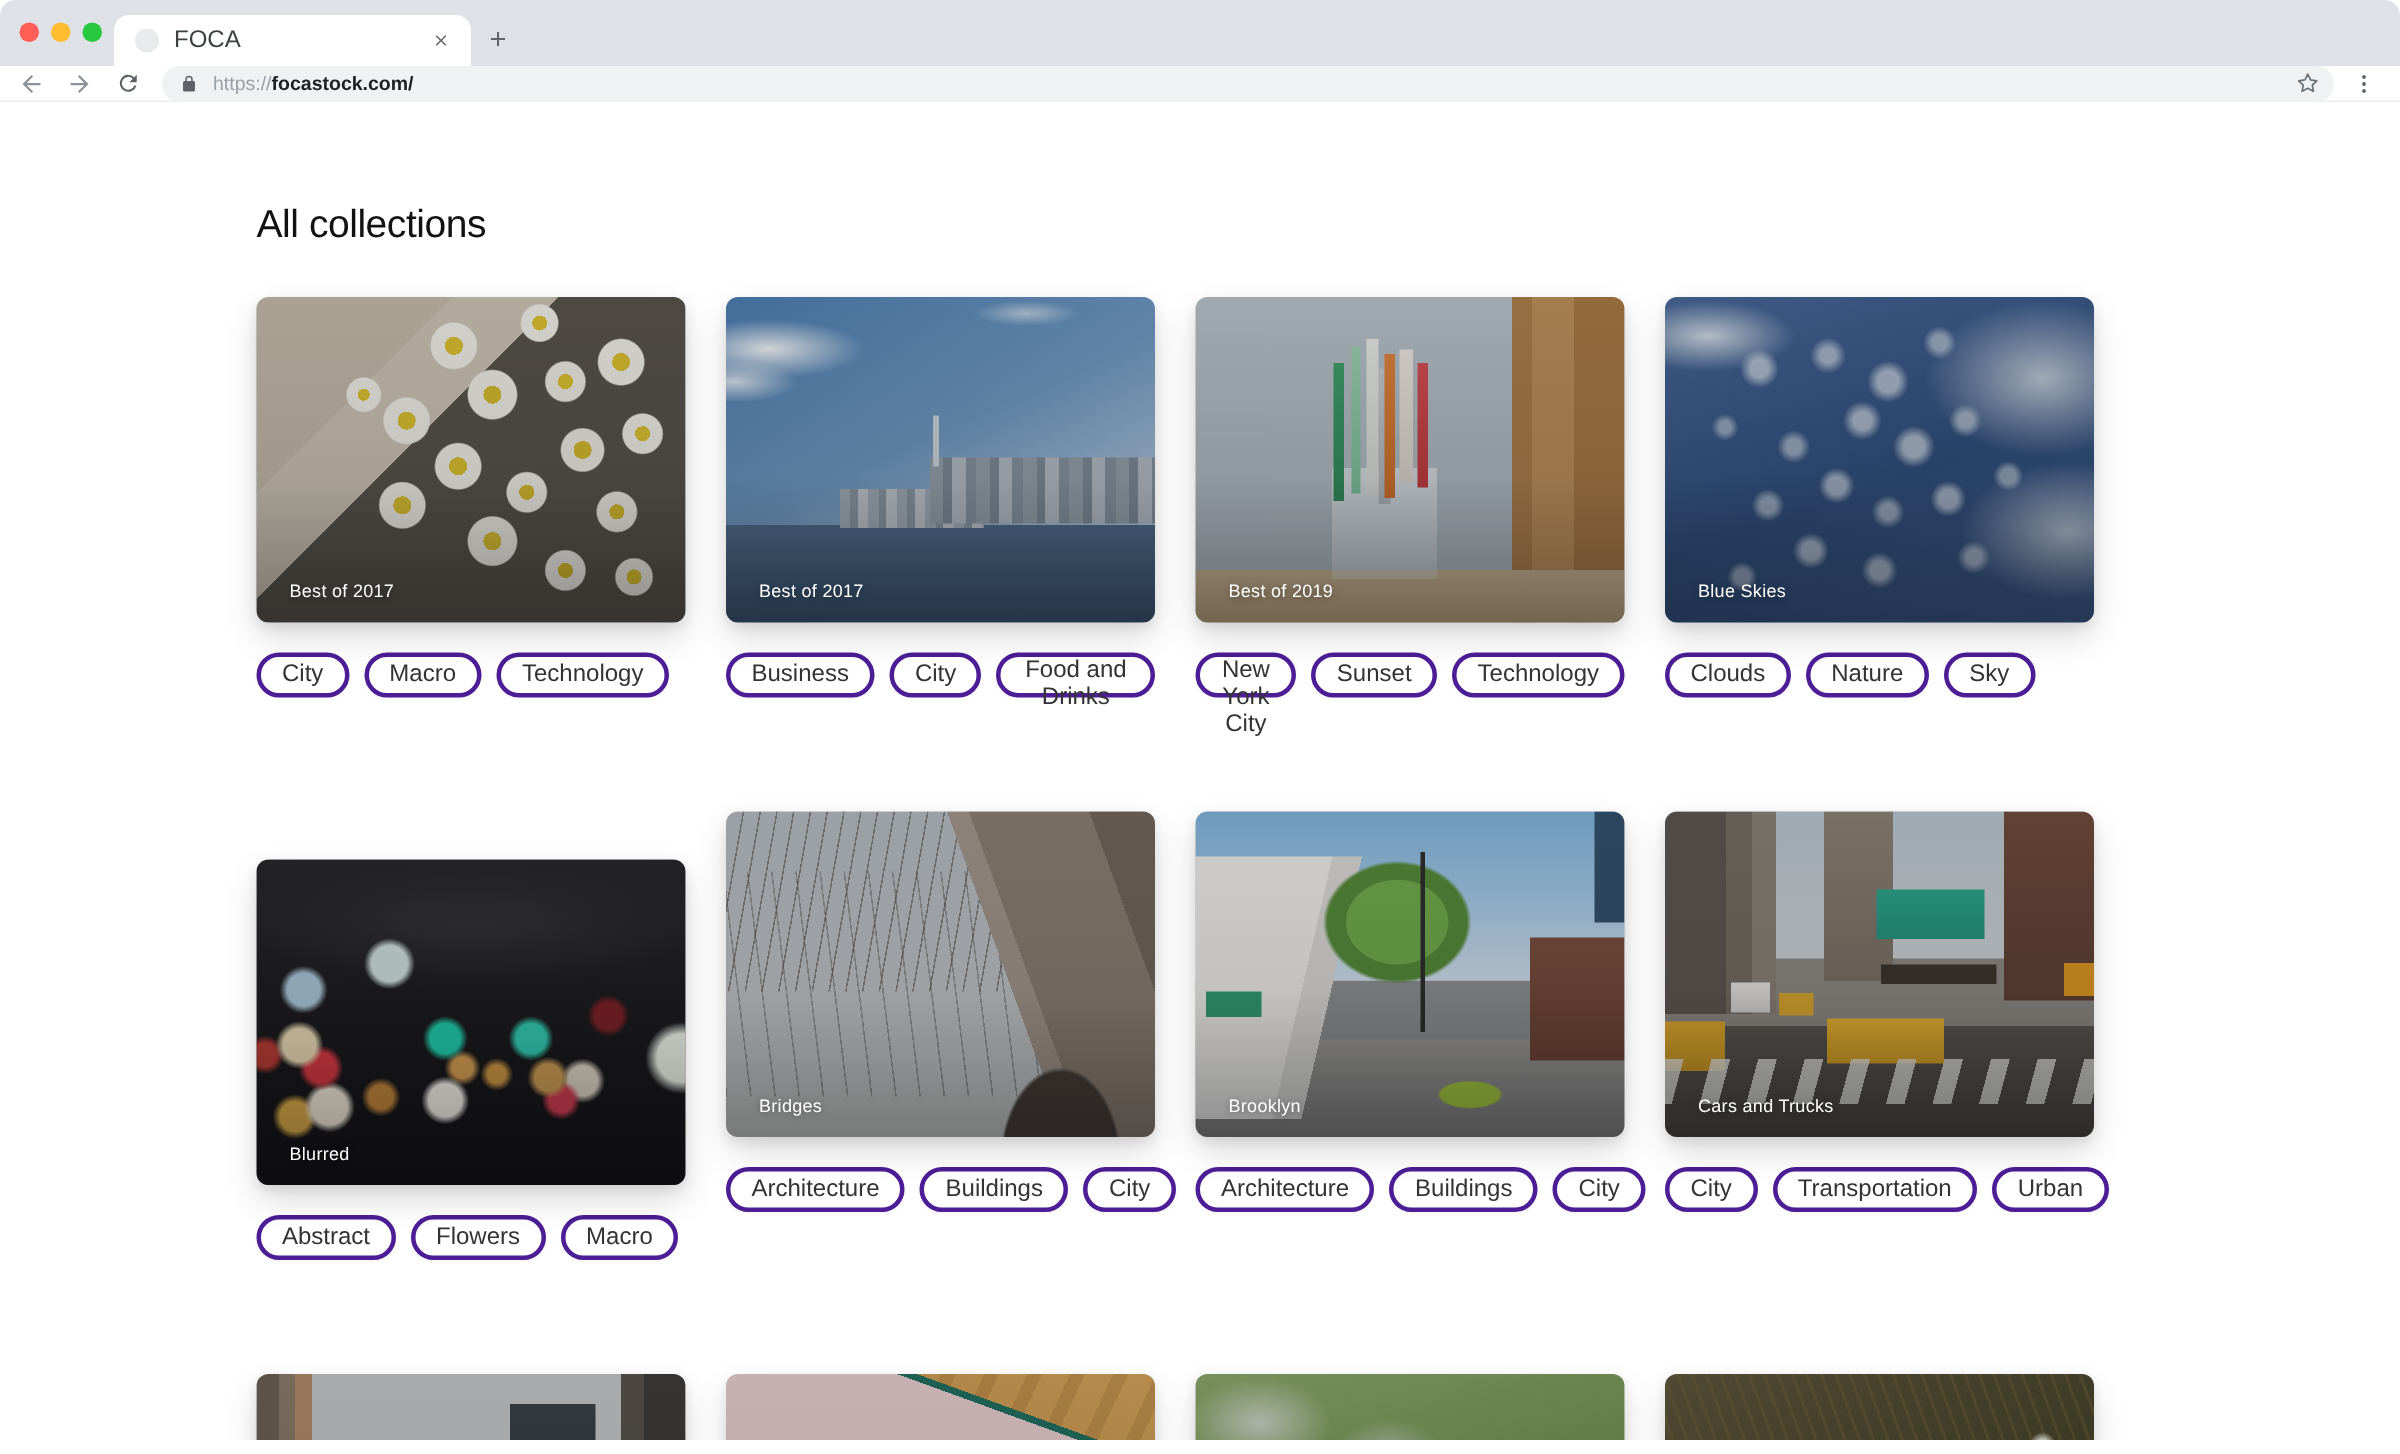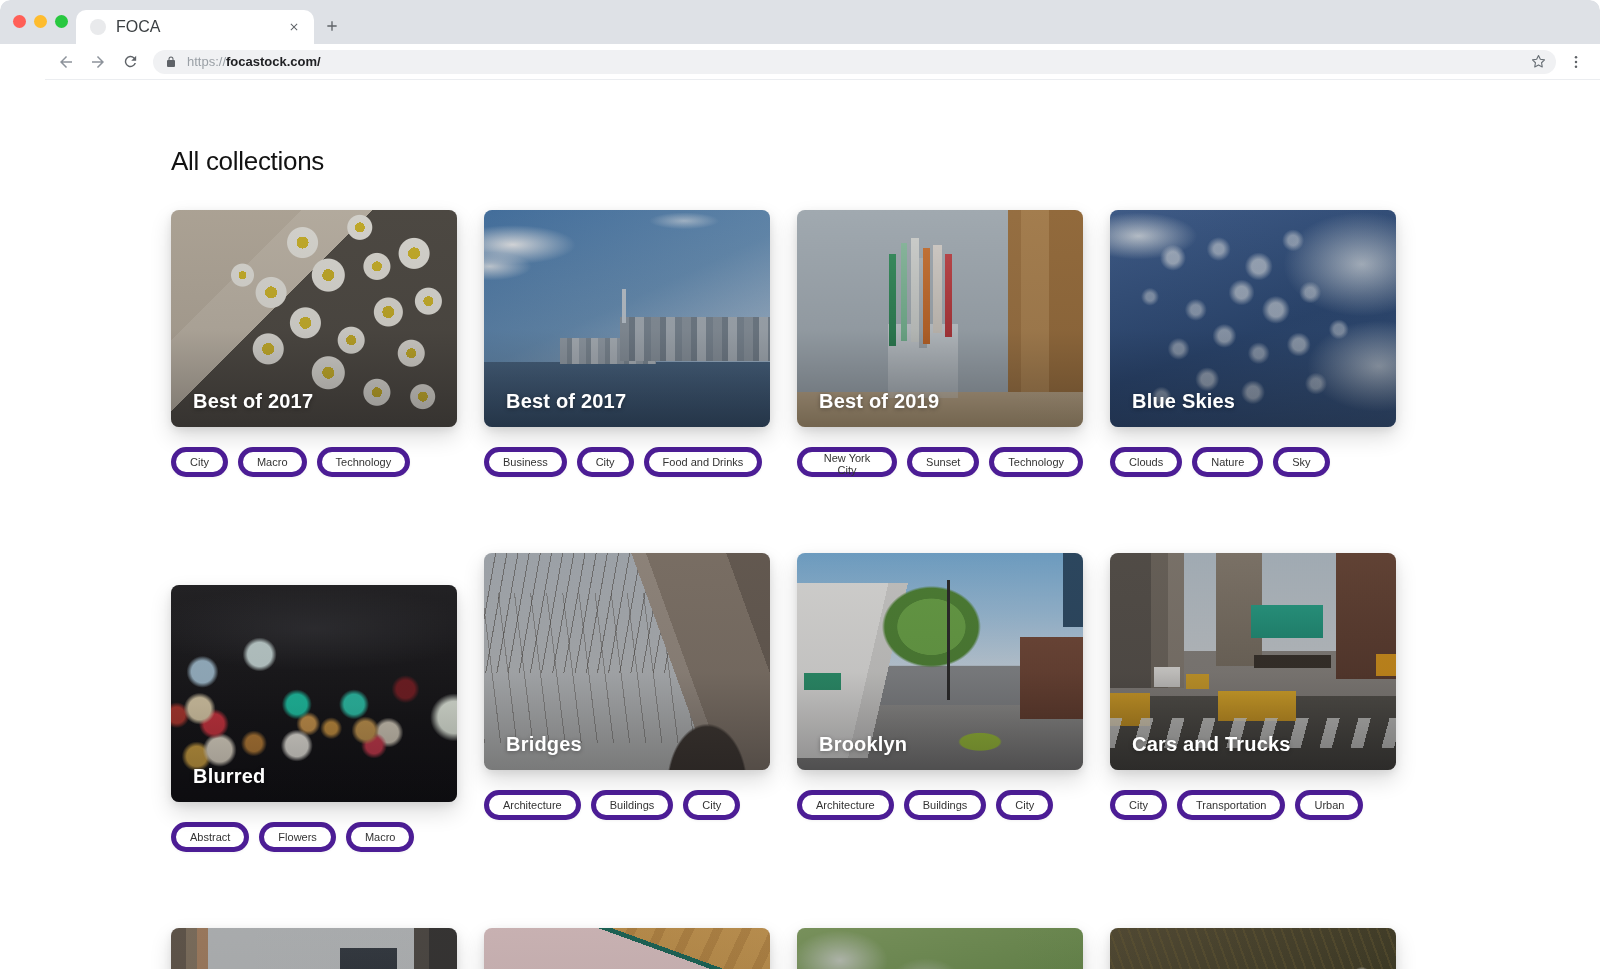--- a/index.html
+++ b/index.html
@@ -14,22 +14,22 @@
   .traffic span { width:13px; height:13px; border-radius:50%; display:block; }
 
   .tab { position:absolute; left:76px; bottom:0; width:238px; height:34px; background:#fff;
     border-radius:10px 10px 0 0; display:flex; align-items:center; padding:0 12px 0 14px; }
   .tab-favicon { width:16px; height:16px; border-radius:50%; background:#e9eaec; margin-right:10px; flex:none; }
   .tab-title { font-size:16px; color:#3c4043; flex:1; white-space:nowrap; overflow:hidden; }
   .tab-close { width:16px; height:16px; flex:none; display:flex; align-items:center; justify-content:center; cursor:pointer; }
   .newtab { position:absolute; left:320px; top:14px; width:24px; height:24px; display:flex;
     align-items:center; justify-content:center; cursor:pointer; }
 
-  .toolbar { height:36px; background:#fff; border-bottom:1px solid #ebedf0; display:flex;
-    align-items:center; padding:0 12px 0 9px;margin-left:45px; }
+  .toolbar { height:24px; background:#fff; border-bottom:1px solid #ebedf0; display:flex;
+    align-items:center; padding:0 12px 0 9px; }
   .nav-btn { width:24px; height:24px; margin-right:8px; display:flex; align-items:center;
     justify-content:center; cursor:pointer; flex:none; }
   .omnibox { flex:1; height:24px; background:#f0f1f3; border-radius:13px; display:flex;
     align-items:center; padding:0 8px 0 12px; margin-left:3px; min-width:0; }
   .lock-wrap { width:14px; height:14px; margin-right:8px; display:flex; align-items:center; flex:none; }
   .url { font-size:13px; white-space:nowrap; }
   .url-scheme { color:#9aa0a6; }
   .url-domain { color:#202124; font-weight:600; }
   .omni-spacer { flex:1; }
   .star-btn { width:20px; height:20px; display:flex; align-items:center; justify-content:center; cursor:pointer; flex:none; }
@@ -40,25 +40,25 @@
   .page-heading { margin:0 0 33px 0; font-size:26px; font-weight:400; color:#121212; letter-spacing:-0.3px; }
 
   .grid { display:grid; grid-template-columns:repeat(4,286px); column-gap:27px; row-gap:76px; width:1225px; }
 
   .card { width:286px; }
   .card-img { position:relative; height:217px; border-radius:8px;
     box-shadow:0 10px 22px rgba(0,0,0,.14), 0 3px 8px rgba(0,0,0,.08);
     background-repeat:no-repeat; cursor:pointer; }
   .card-img::after { content:""; position:absolute; inset:0; border-radius:8px;
     background:linear-gradient(180deg, rgba(15,15,20,.15) 0%, rgba(15,15,20,.20) 55%, rgba(8,8,12,.42) 100%); }
-  .card-title { position:absolute; z-index:2; left:22px; bottom:14px; color:#fff; font-size:20px;
-    font-weight:700; letter-spacing:.2px; text-shadow:0 1px 4px rgba(0,0,0,.35); }
+  .card-title { position:absolute; z-index:2; left:22px; bottom:14px; color:#fff; font-size:12px;
+    font-weight:400; letter-spacing:.2px; text-shadow:0 1px 4px rgba(0,0,0,.35); }
   .tag-row { display:flex; gap:10px; margin-top:20px; }
-  .tag { height:30px; padding:0 14px; background:#fff; border:5px solid #4c1d95; border-radius:15px;
-    font-size:11px; color:#333; font-family:inherit; box-shadow:0 1px 3px rgba(0,0,0,.05); cursor:pointer; }
+  .tag { height:30px; padding:0 14px; background:#fff; border:3px solid #4c1d95; border-radius:15px;
+    font-size:16px; color:#333; font-family:inherit; box-shadow:0 1px 3px rgba(0,0,0,.05); cursor:pointer; }
 
   
   .img-daisies { background-color:#57524a; background-image:
     radial-gradient(circle at 46% 15%, #dec32e 0 6px, #f4f2ea 6px 15px, rgba(244,242,234,0) 16px),
     radial-gradient(circle at 66% 8%,  #dec32e 0 5px, #f4f2ea 5px 12px, rgba(244,242,234,0) 13px),
     radial-gradient(circle at 85% 20%, #dec32e 0 6px, #f4f2ea 6px 15px, rgba(244,242,234,0) 16px),
     radial-gradient(circle at 72% 26%, #dec32e 0 5px, #f2efe6 5px 13px, rgba(244,242,234,0) 14px),
     radial-gradient(circle at 55% 30%, #d8bd2b 0 6px, #f4f2ea 6px 16px, rgba(244,242,234,0) 17px),
     radial-gradient(circle at 35% 38%, #dec32e 0 6px, #f4f2ea 6px 15px, rgba(244,242,234,0) 16px),
     radial-gradient(circle at 90% 42%, #dec32e 0 5px, #f4f2ea 5px 13px, rgba(244,242,234,0) 14px),

